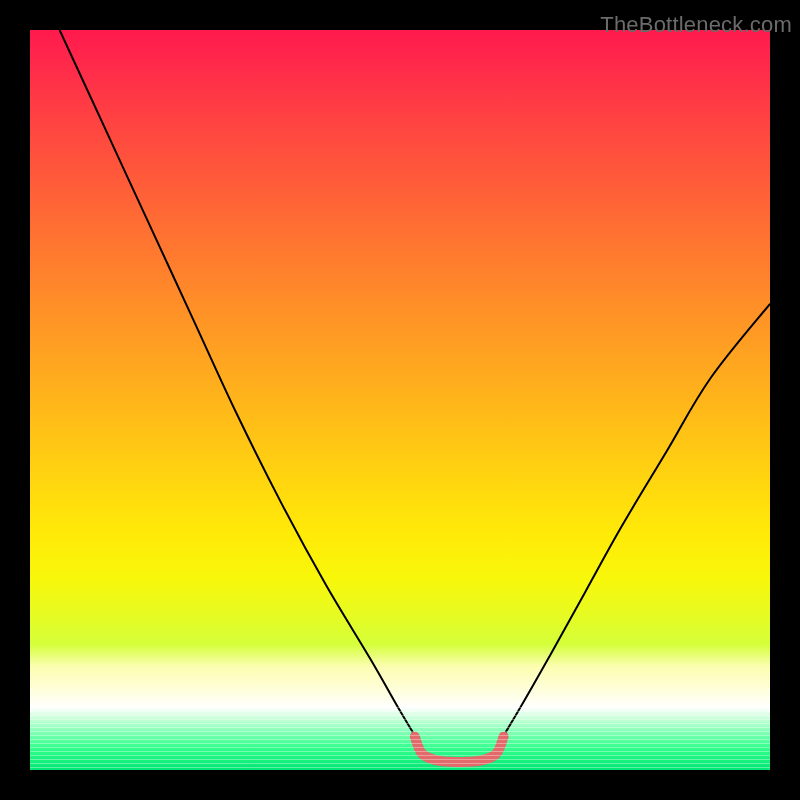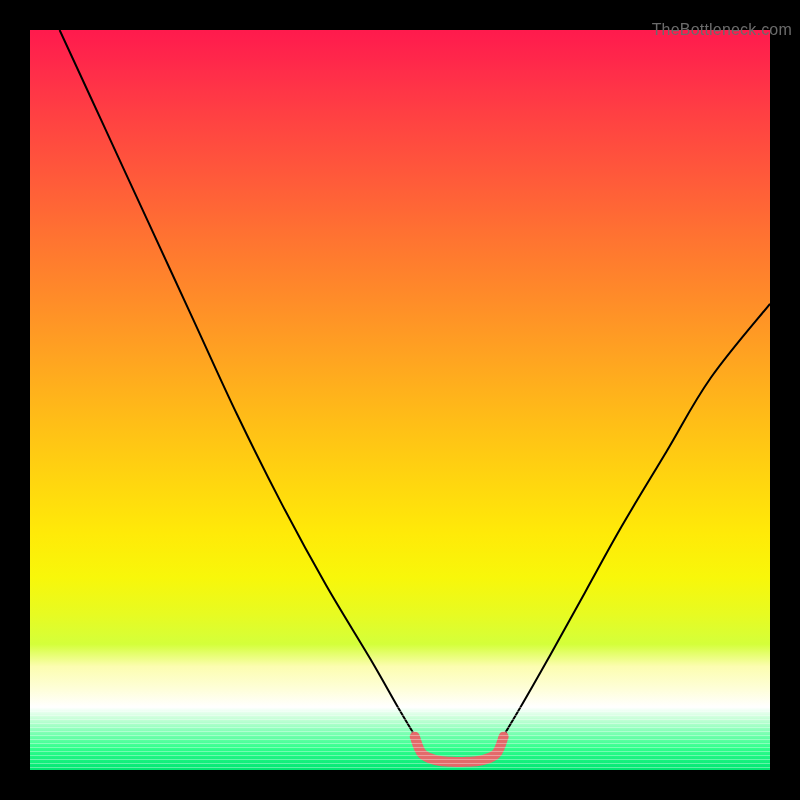--- a/index.html
+++ b/index.html
@@ -63,24 +63,24 @@
     mix-blend-mode: screen;
   }
   svg.curve {
     position: absolute;
     left: 0; top: 0;
     width: 740px;
     height: 740px;
   }
   .watermark {
     position: absolute;
-    top: 21px;
+    top: 12px;
     right: 8px;
     color: #6b6b6b;
-    font-size: 16px;
+    font-size: 22px;
     font-weight: 500;
     letter-spacing: 0.2px;
   }
 </style>
 </head>
 <body>
 
 <div class="frame">
   <div class="plot-area">
     <svg class="curve" viewBox="0 0 740 740" preserveAspectRatio="none">

